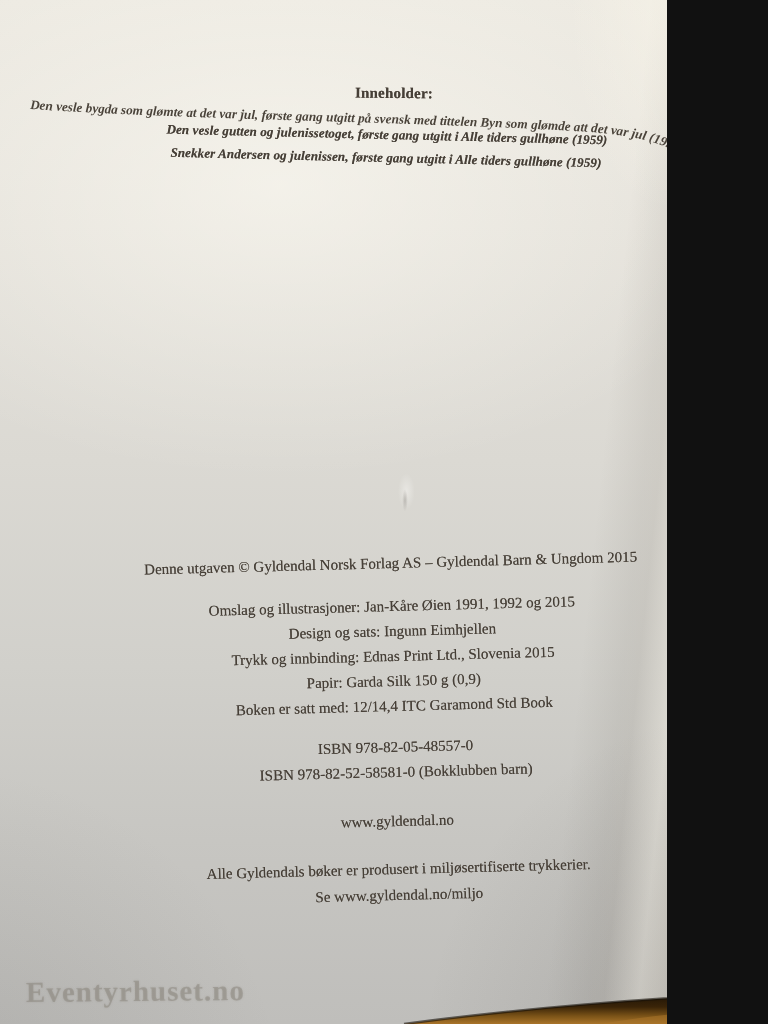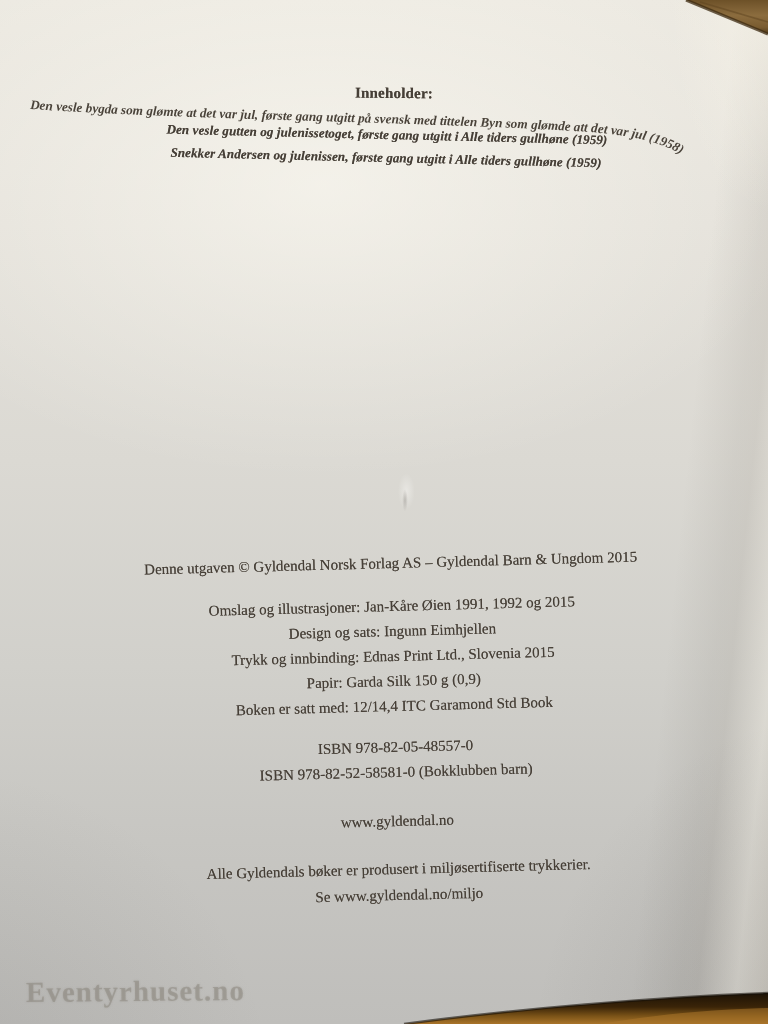--- a/index.html
+++ b/index.html
@@ -1,18 +1,18 @@
 <!DOCTYPE html>
 <html><head>
 <meta charset="utf-8">
 <style>
   html,body{margin:0;padding:0;background:#111;}
   .photo{
     position:relative;
-    width:768px;height:1024px;
+    width:667px;height:1024px;
     overflow:hidden;
     font-family:"Liberation Serif","DejaVu Serif",serif;
     background:
       radial-gradient(ellipse 700px 420px at 42% 18%, rgba(255,253,245,0.55), rgba(255,253,245,0) 70%),
       radial-gradient(ellipse 500px 600px at 108% 105%, rgba(80,78,74,0.18), rgba(80,78,74,0) 60%),
       radial-gradient(ellipse 520px 520px at -8% 108%, rgba(95,95,93,0.16), rgba(95,95,93,0) 65%),
       linear-gradient(to bottom,#ece9e1 0%, #e4e1da 22%, #dbd9d3 45%, #d1d0cb 65%, #c7c6c2 82%, #bfbebb 100%);
   }
   
   .fold-shade{

